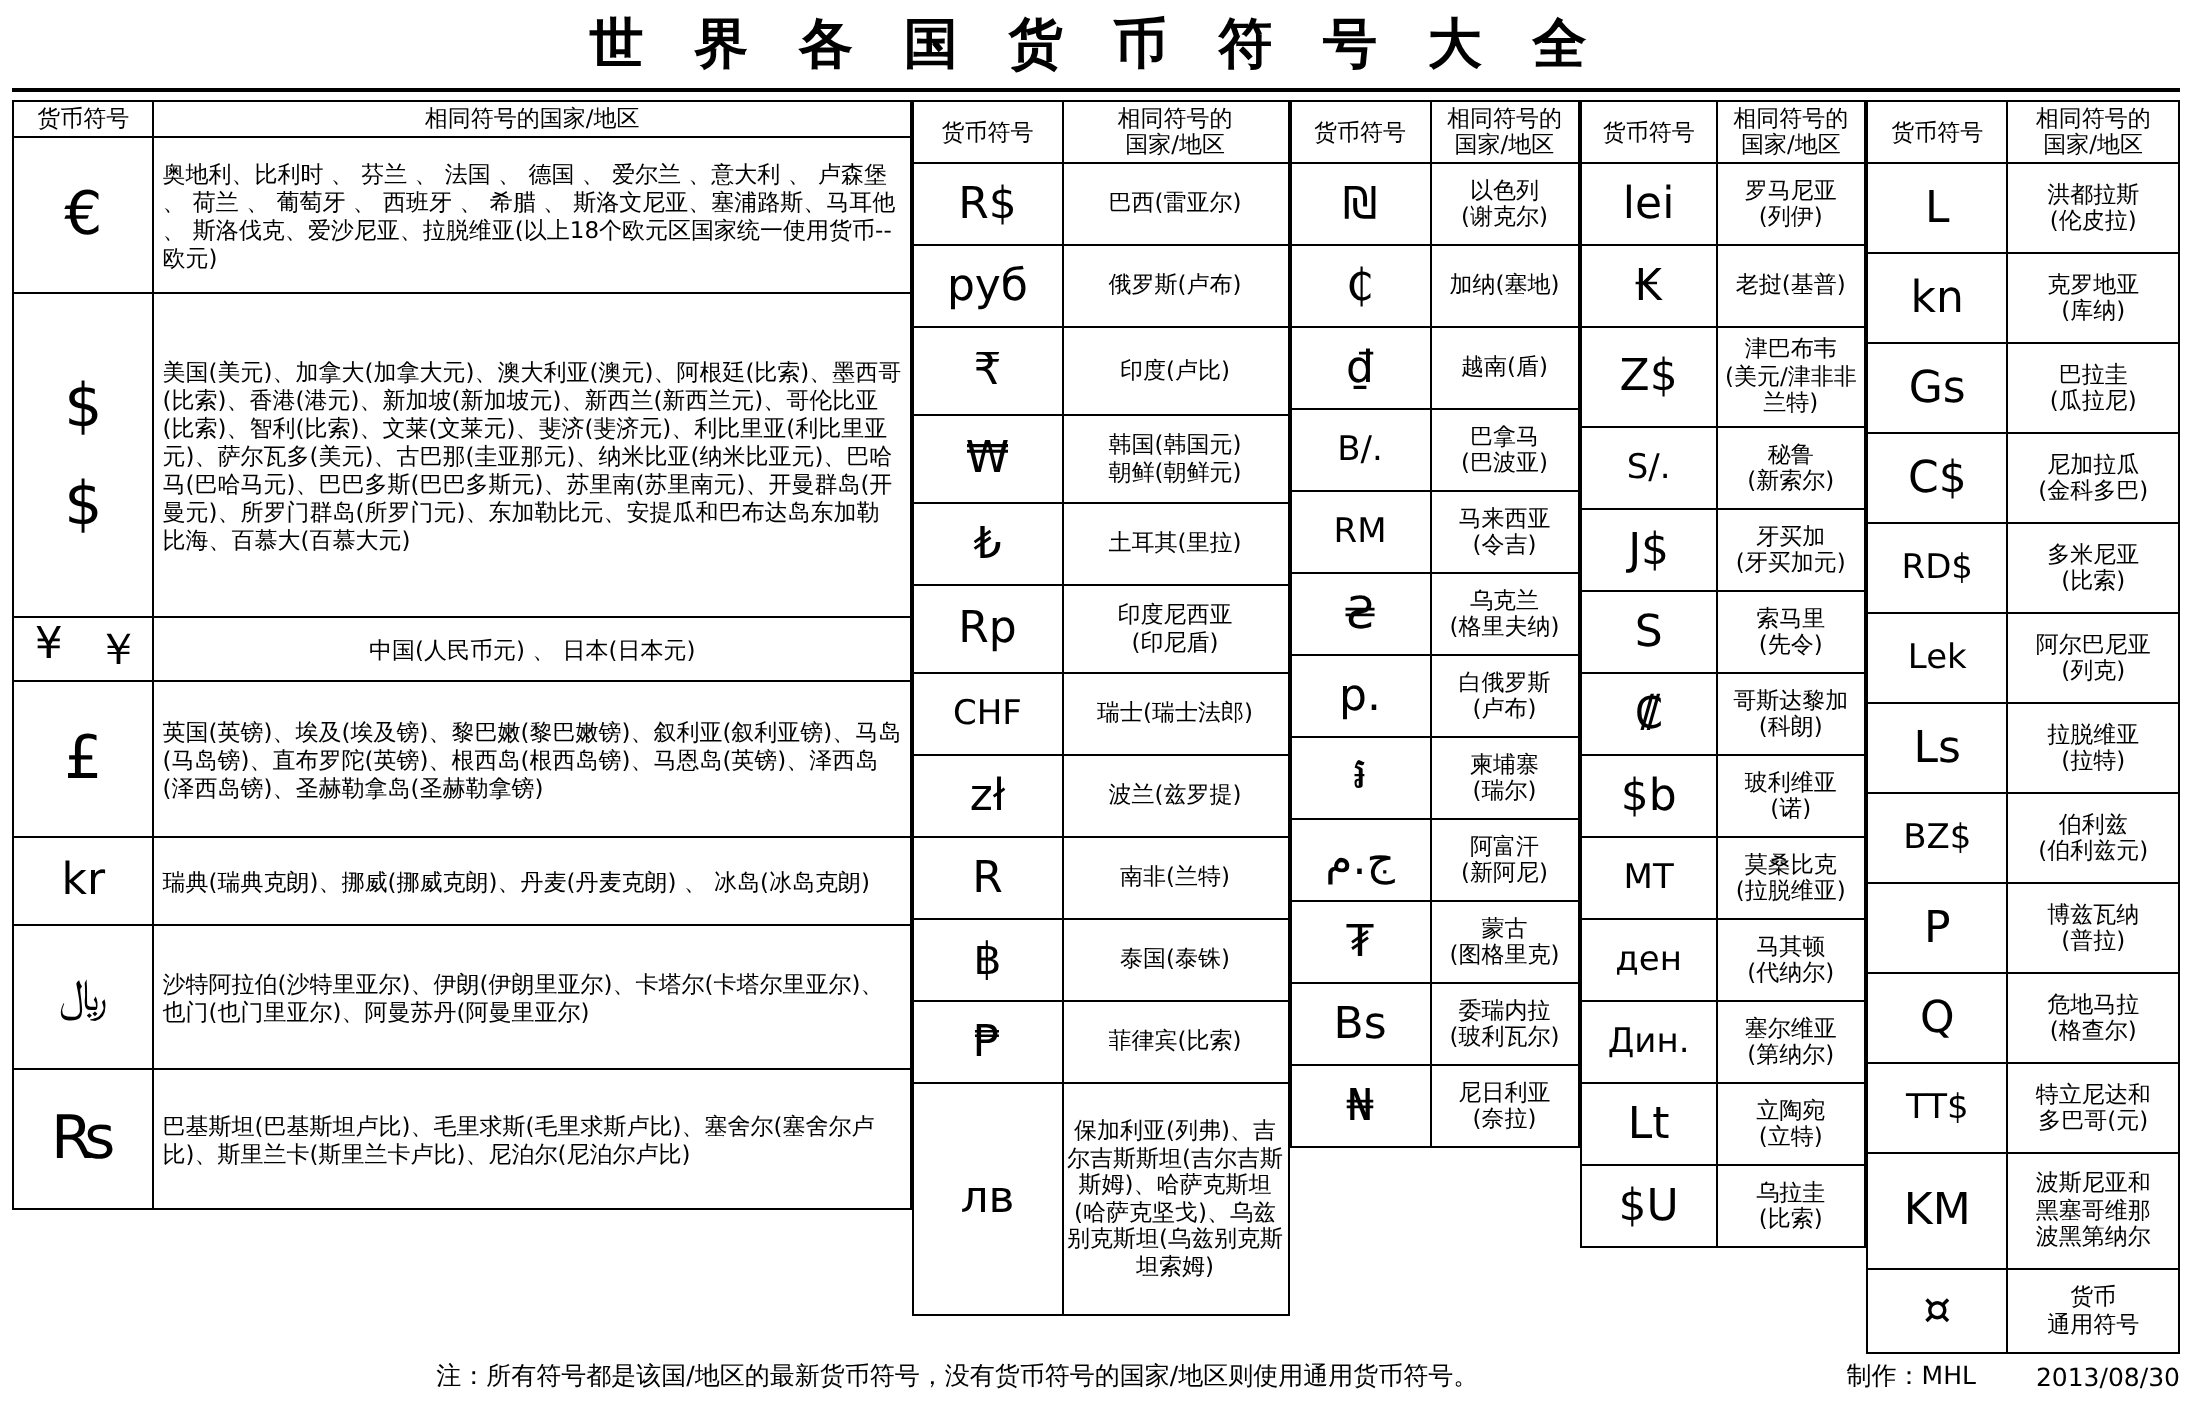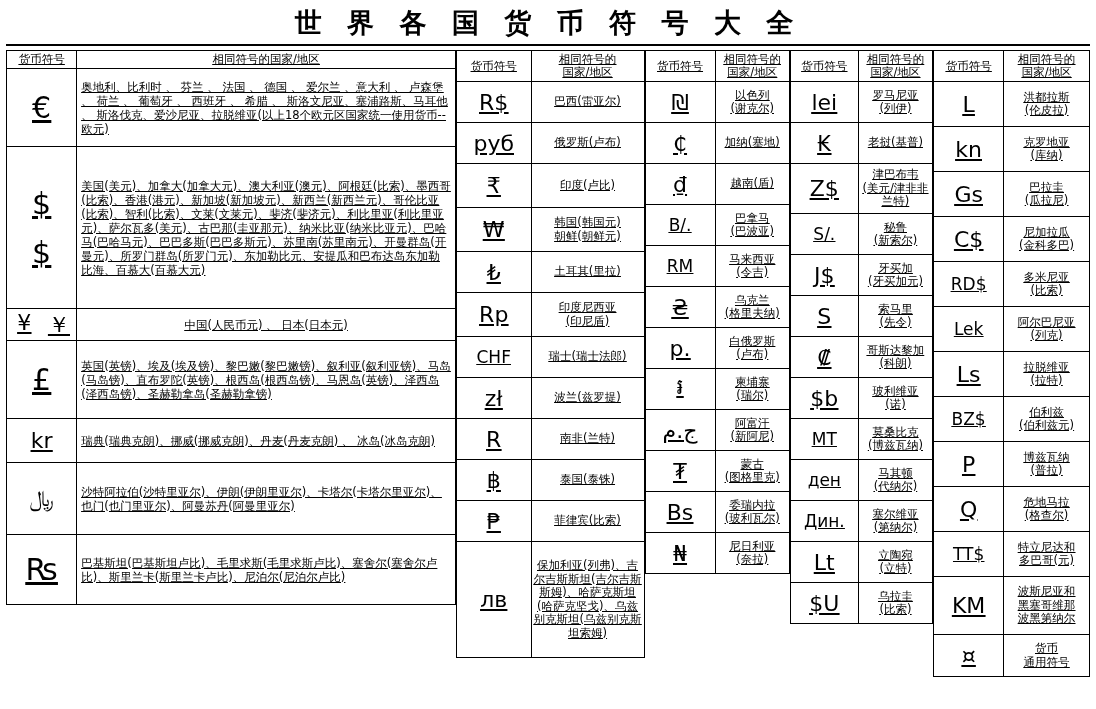--- a/index.html
+++ b/index.html
@@ -1,20 +1,20 @@
 <!DOCTYPE html>
 <html><head>
 <meta charset="utf-8">
 <style>
   html,body{margin:0;padding:0;background:#fff;}
   body{width:1096px;height:709px;font-family:"DejaVu Sans","Liberation Sans",sans-serif;color:#000;}
   #sheet{position:relative;width:1096px;height:709px;box-sizing:border-box;padding:4px 6px 0 6px;}
   #title{text-align:center;font-size:27px;font-family:"DejaVu Serif","Liberation Serif",serif;letter-spacing:8px;font-weight:bold;line-height:34px;padding:2px 0 4px 0;}
   #title-rule{border-bottom:2px solid #000;margin:0 0 4px 0;}
-  table{border-collapse:collapse;table-layout:fixed;text-decoration:underline;}
+  table{border-collapse:collapse;table-layout:fixed;}
   td,th{border:1px solid #000;vertical-align:middle;padding:0;}
   .sym{text-align:center;font-family:"DejaVu Sans","Liberation Sans",sans-serif;}
   .desc{font-size:11.5px;line-height:14px;padding:2px 4px;}
   .hdr{font-size:11.5px;text-align:center;line-height:13px;padding:2px 2px;font-weight:normal;}
   .big{font-size:30px;}
   .med{font-size:22px;}
   .sm{font-size:17px;}
   .c-desc{text-align:center;font-size:11.5px;line-height:13.5px;padding:1px 2px;}
   #grid{width:1084px;}
   #grid>tbody>tr>td{border:1px solid #000;vertical-align:top;padding:0;}
@@ -335,21 +335,21 @@
             <td class="sym med">$b</td>
             <td class="c-desc">
               <div>玻利维亚</div>
               <div>(诺)</div>
             </td>
           </tr>
           <tr style="height:41px">
             <td class="sym sm">MT</td>
             <td class="c-desc">
               <div>莫桑比克</div>
-              <div>(博兹瓦纳)</div>
+              <div>(拉脱维亚)</div>
             </td>
           </tr>
           <tr style="height:41px">
             <td class="sym sm">ден</td>
             <td class="c-desc">
               <div>马其顿</div>
               <div>(代纳尔)</div>
             </td>
           </tr>
           <tr style="height:41px">
@@ -483,14 +483,19 @@
               <div>通用符号</div>
             </td>
           </tr>
         </tbody>
             </table>
       </td>
     </tr>
     </tbody>
   </table>
 
+  <div id="footer">
+    <span id="note">注：所有符号都是该国/地区的最新货币符号，没有货币符号的国家/地区则使用通用货币符号。</span>
+    <span id="maker">制作：MHL</span>
+    <span id="date">2013/08/30</span>
+  </div>
 
 </div>
 
 </body></html>

